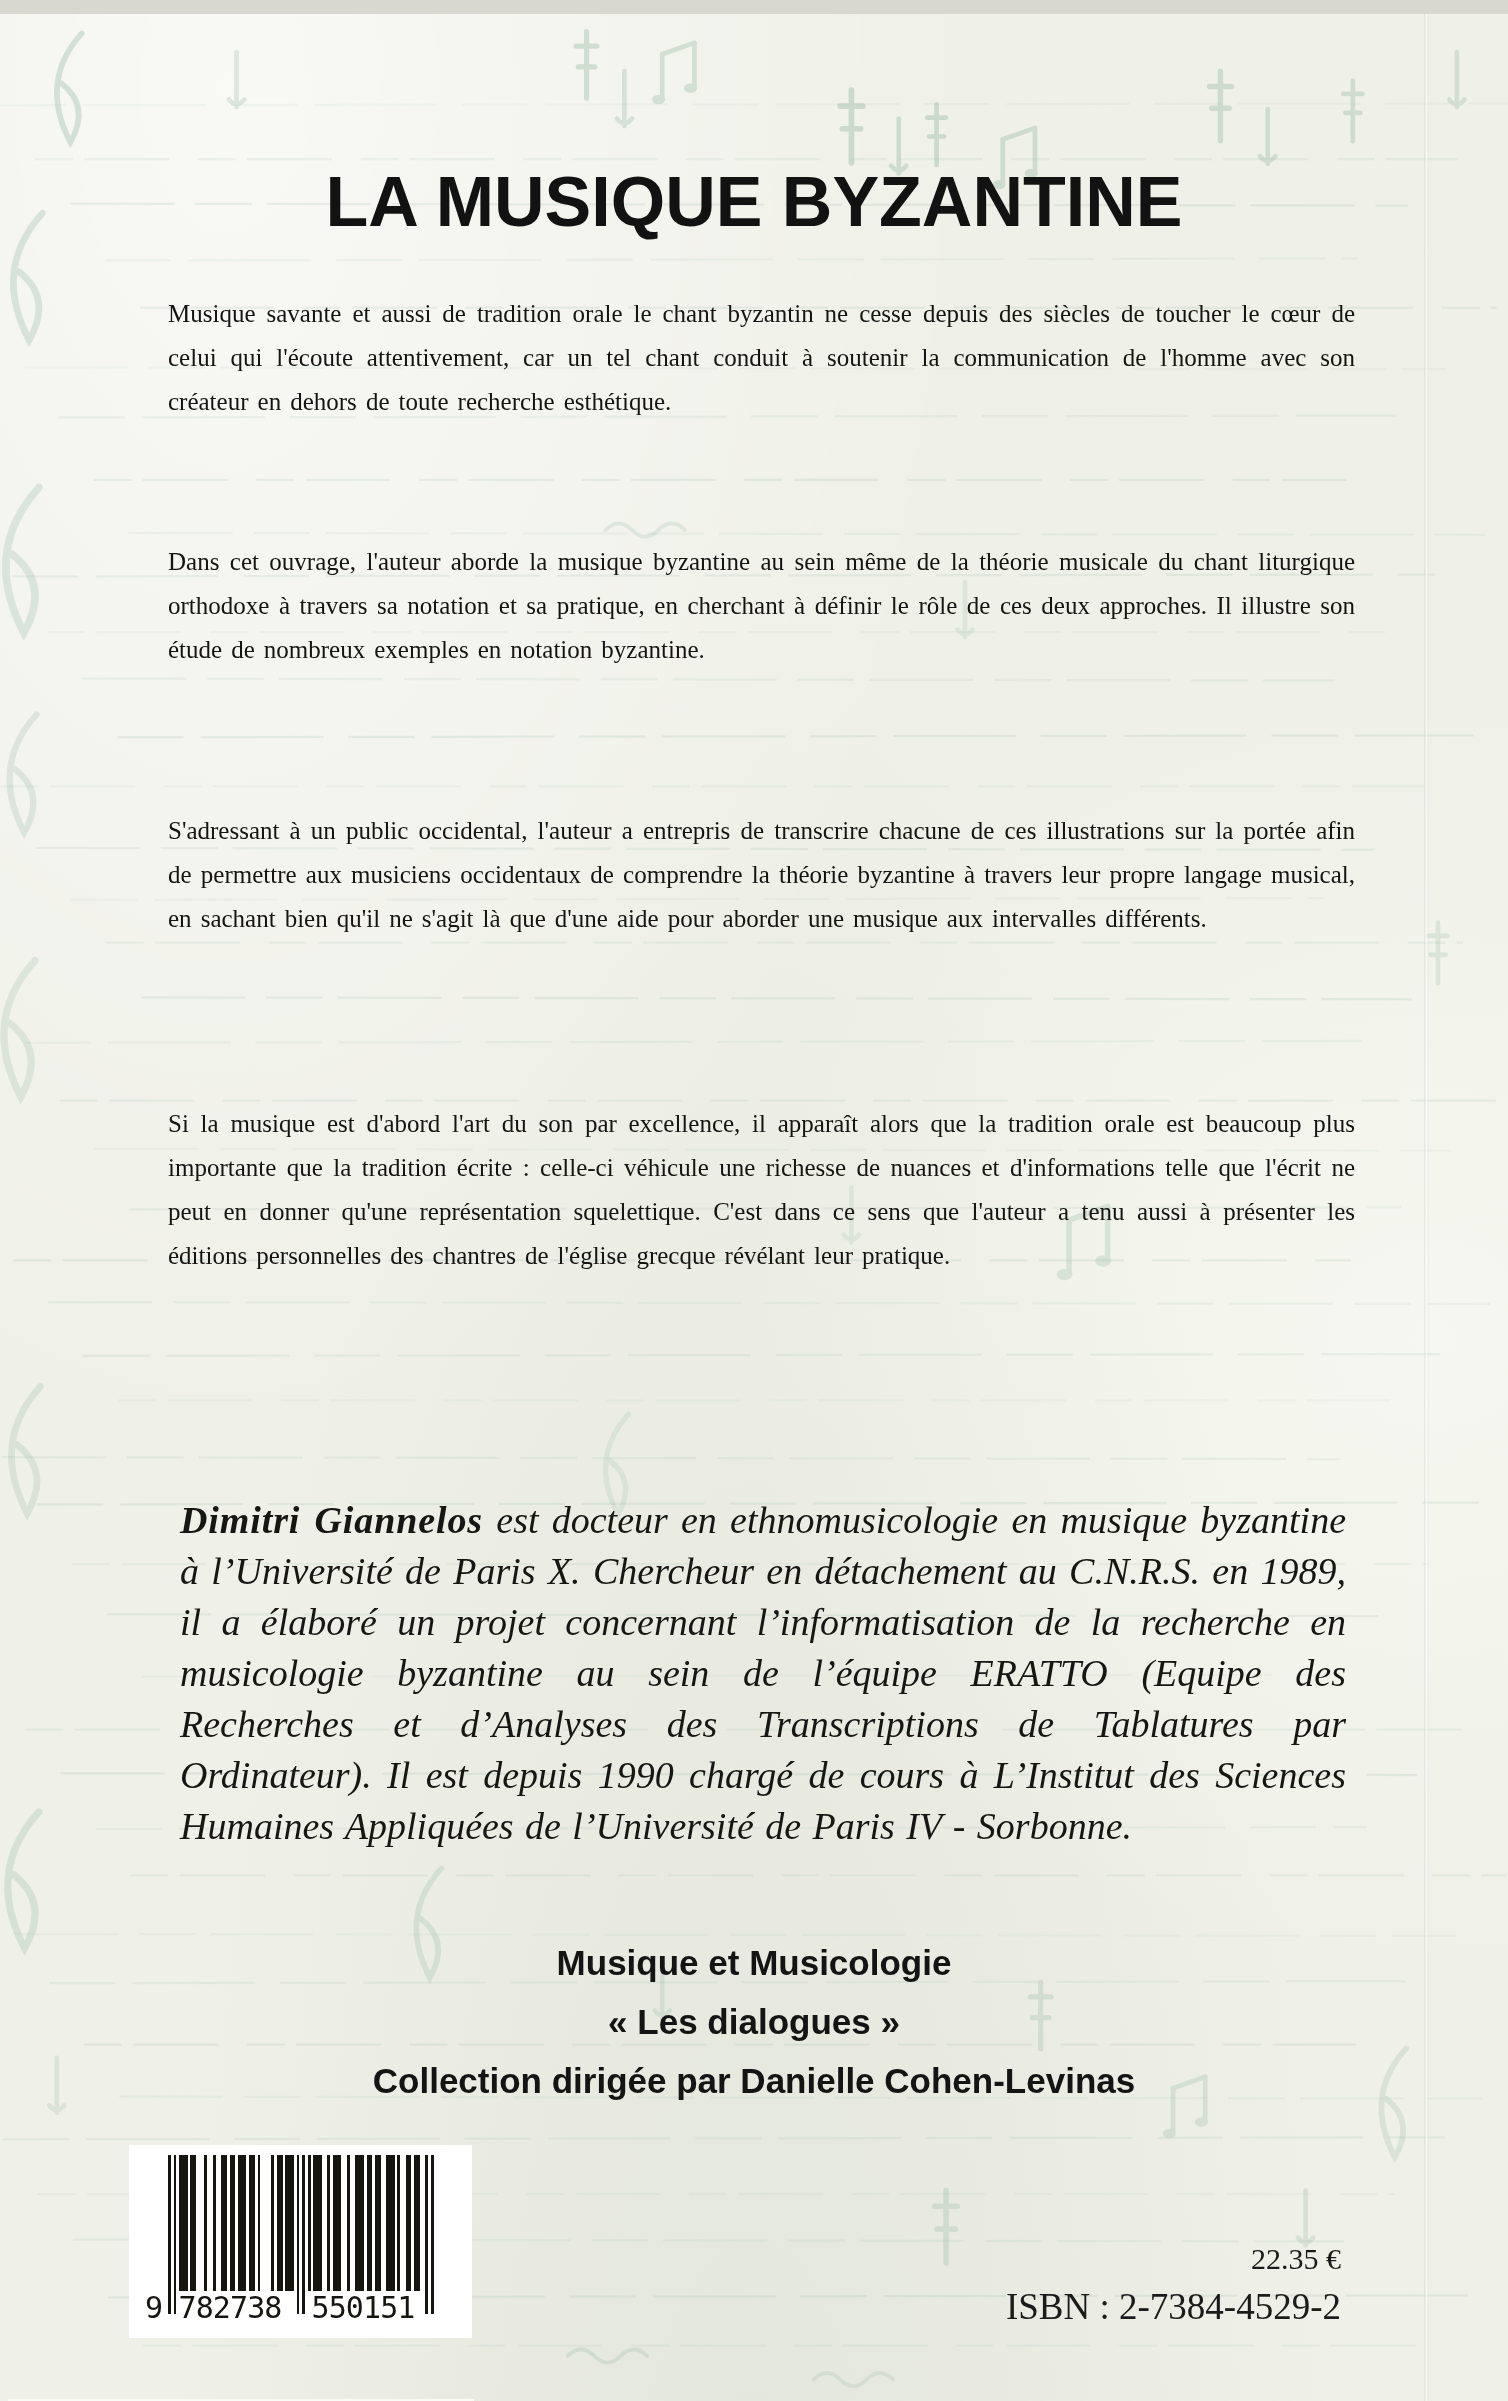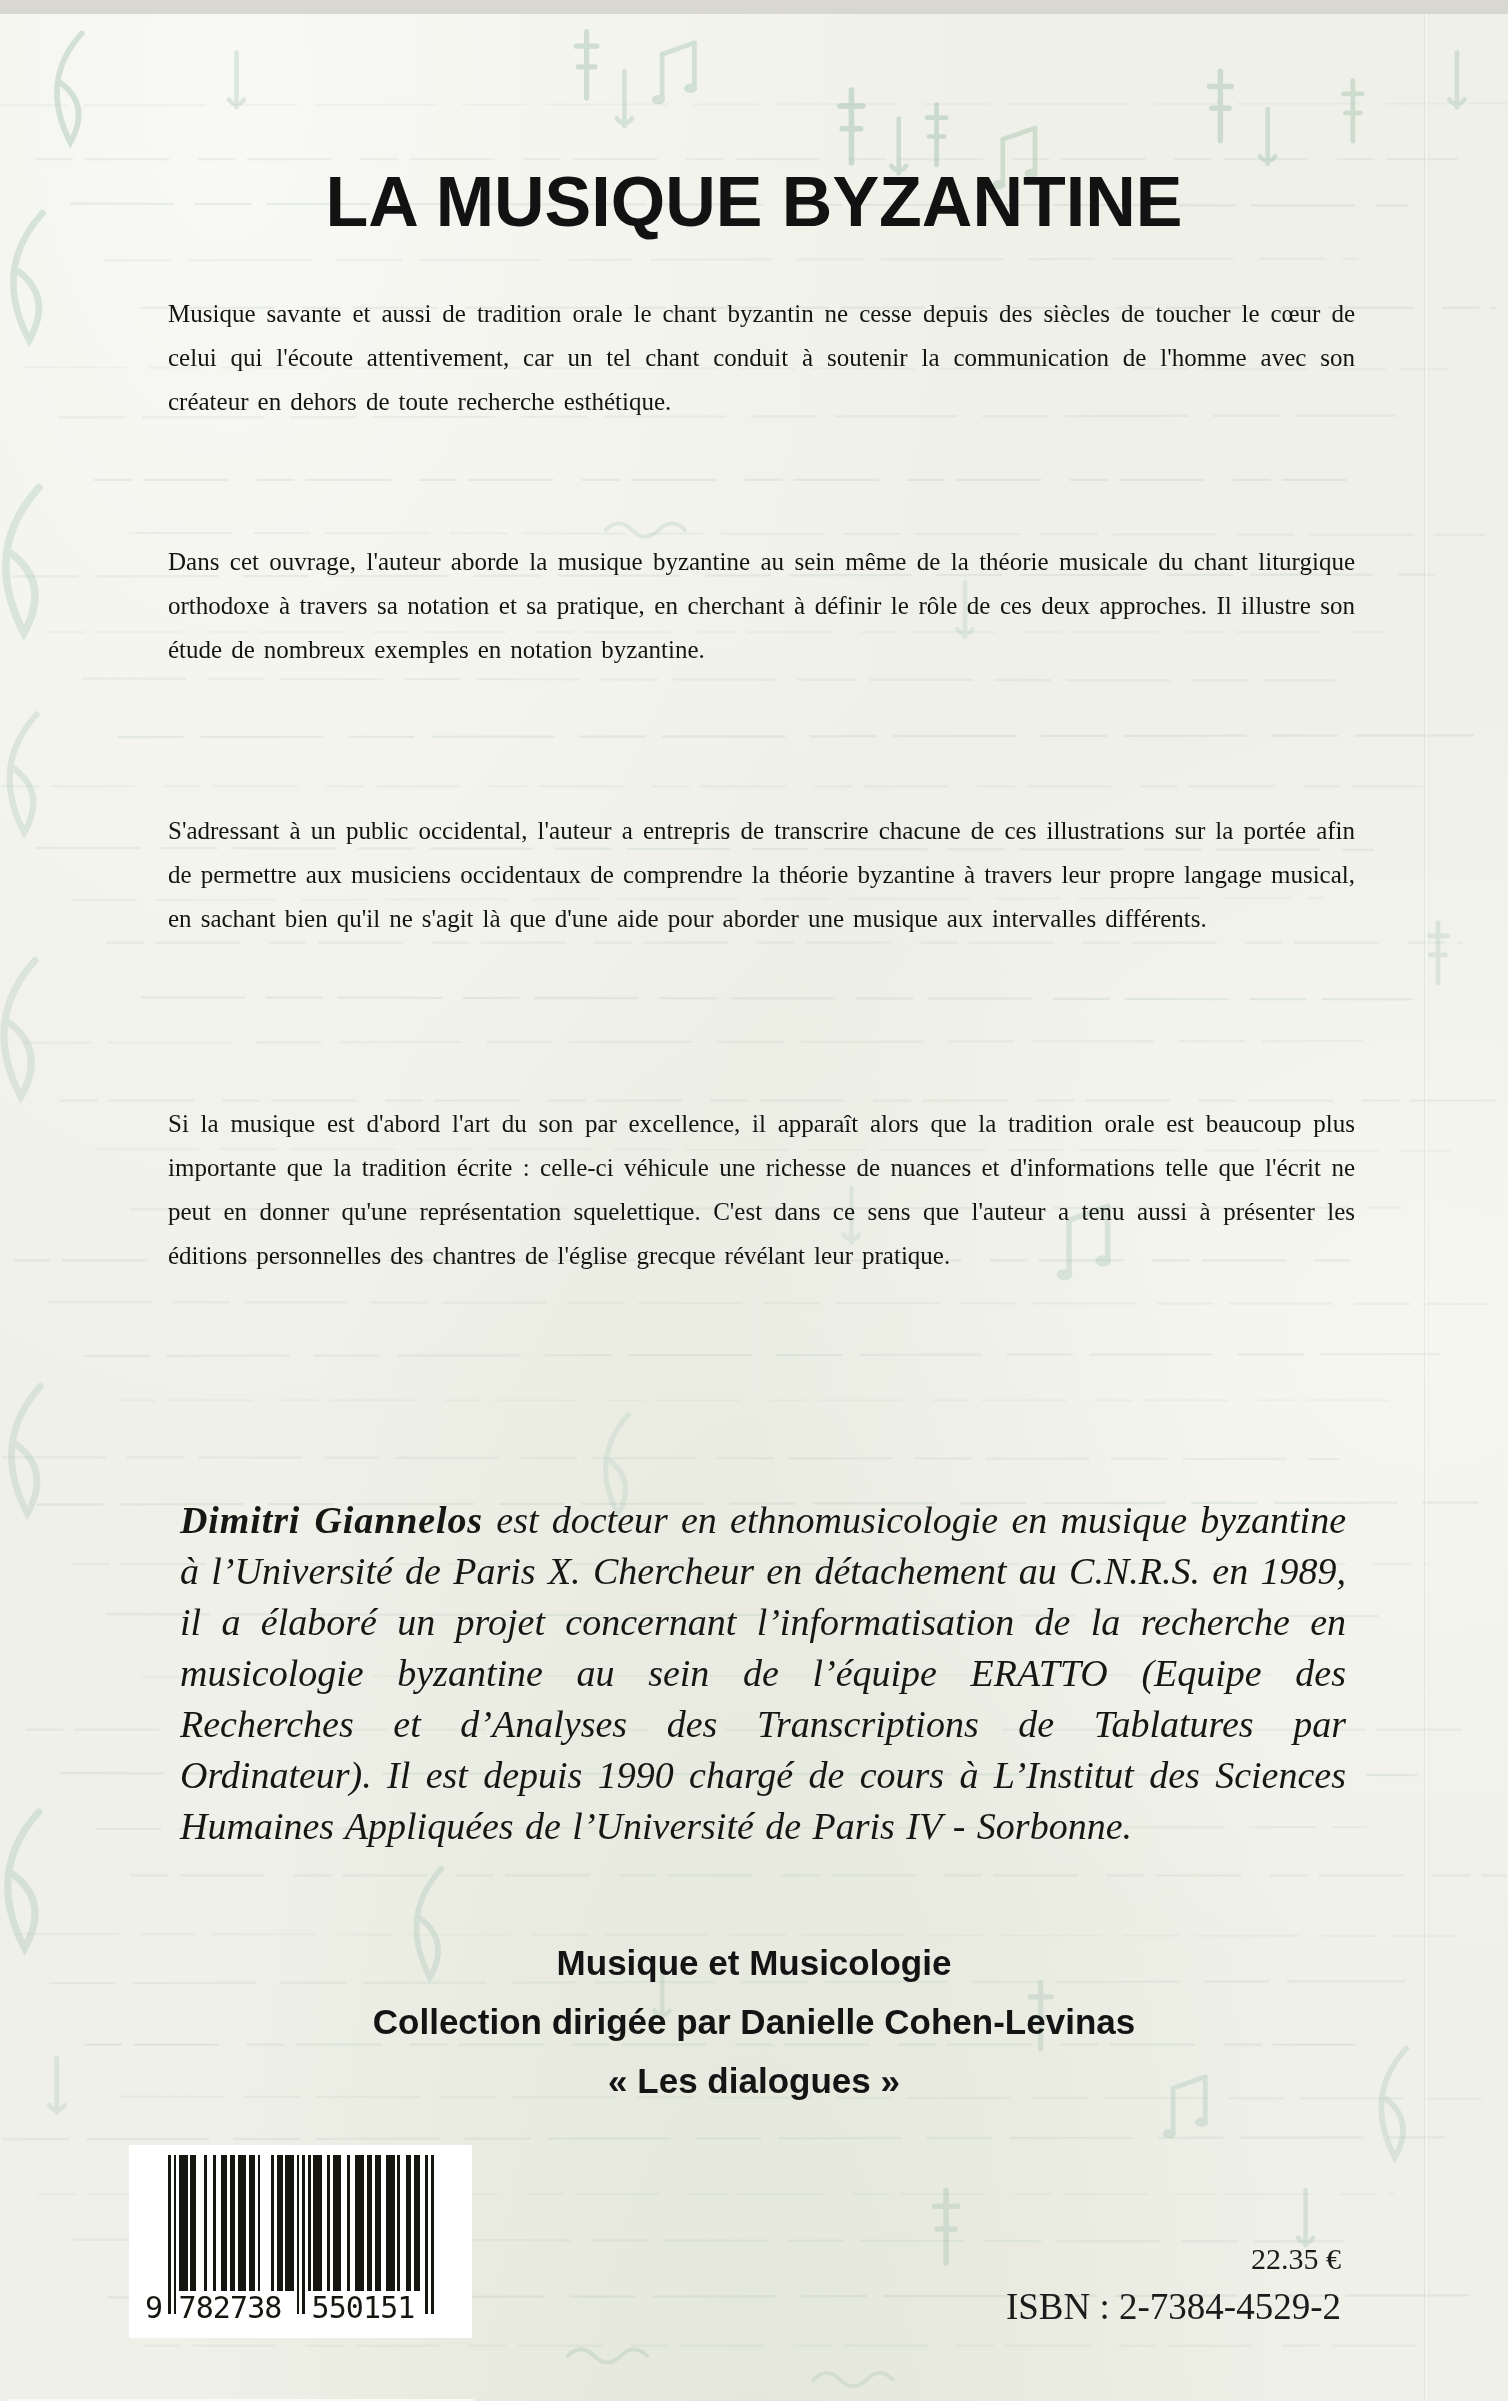--- a/index.html
+++ b/index.html
@@ -203,22 +203,22 @@
 
   <p class="blurb pos-p1">Musique savante et aussi de tradition orale le chant byzantin ne cesse depuis des siècles de toucher le cœur de celui qui l'écoute attentivement, car un tel chant conduit à soutenir la communication de l'homme avec son créateur en dehors de toute recherche esthétique.</p>
   <p class="blurb pos-p3">S'adressant à un public occidental, l'auteur a entrepris de transcrire chacune de ces illustrations sur la portée afin de permettre aux musiciens occidentaux de comprendre la théorie byzantine à travers leur propre langage musical, en sachant bien qu'il ne s'agit là que d'une aide pour aborder une musique aux intervalles différents.</p>
   <p class="blurb pos-p2">Dans cet ouvrage, l'auteur aborde la musique byzantine au sein même de la théorie musicale du chant liturgique orthodoxe à travers sa notation et sa pratique, en cherchant à définir le rôle de ces deux approches. Il illustre son étude de nombreux exemples en notation byzantine.</p>
   <p class="blurb pos-p4">Si la musique est d'abord l'art du son par excellence, il apparaît alors que la tradition orale est beaucoup plus importante que la tradition écrite : celle-ci véhicule une richesse de nuances et d'informations telle que l'écrit ne peut en donner qu'une représentation squelettique. C'est dans ce sens que l'auteur a tenu aussi à présenter les éditions personnelles des chantres de l'église grecque révélant leur pratique.</p>
 
   <p class="bio"><b>Dimitri  Giannelos</b> <span>est docteur en ethnomusicologie en musique byzantine à l’Université de Paris X. Chercheur en détachement au C.N.R.S. en 1989, il a élaboré un projet concernant l’informatisation de la recherche en musicologie byzantine au sein de l’équipe ERATTO (Equipe des Recherches et d’Analyses des Transcriptions de Tablatures par Ordinateur). Il est depuis 1990 chargé de cours à L’Institut des Sciences Humaines Appliquées de l’Université de Paris IV - Sorbonne.</span></p>
 
   <div class="collection">
     <div>Musique et Musicologie</div>
+    <div>« Les dialogues »</div>
     <div>Collection dirigée par Danielle Cohen-Levinas</div>
-    <div>« Les dialogues »</div>
   </div>
 
   <div class="priceblock">
     <div class="price">22.35 €</div>
     <div class="isbn">ISBN : 2-7384-4529-2</div>
   </div>
 
   <div class="barcode">
     <div class="bars">
         <div class="bar on guard"></div>

